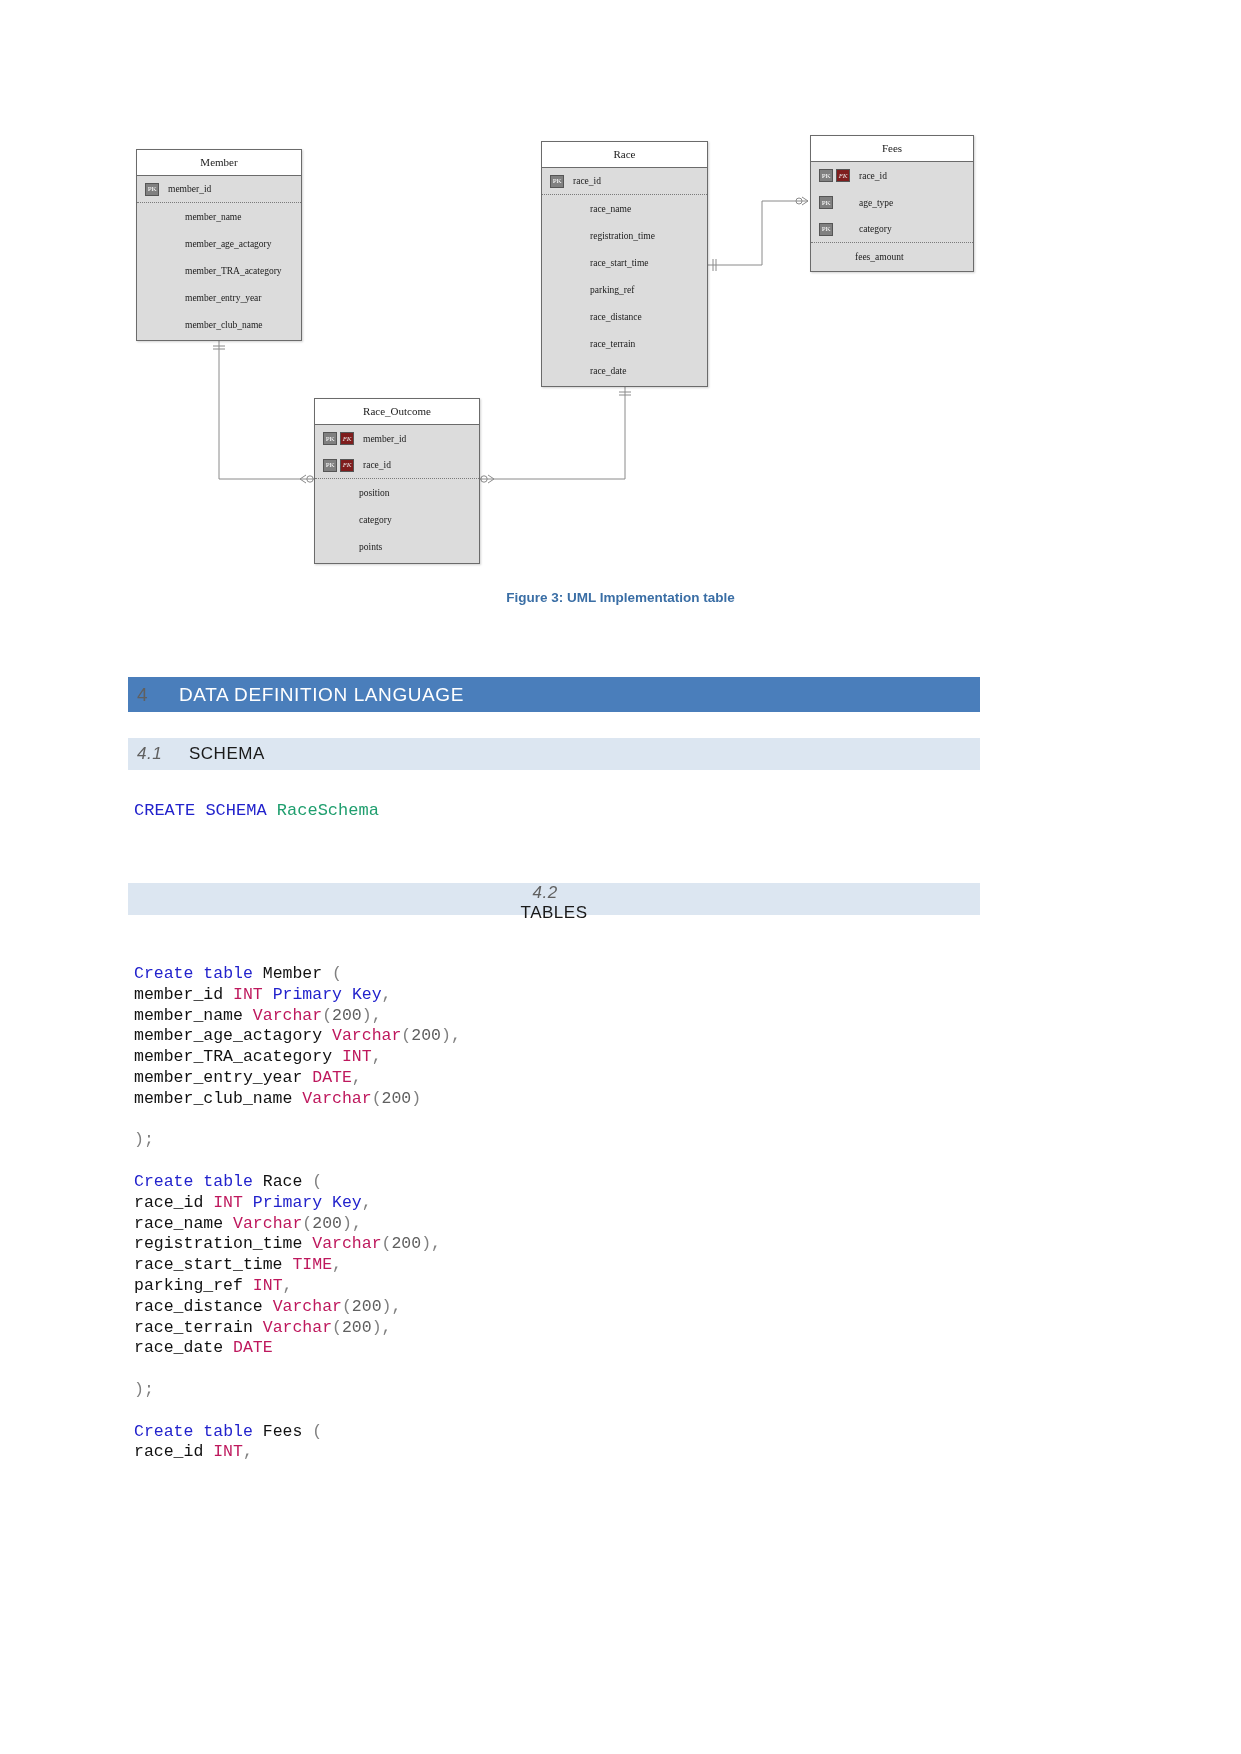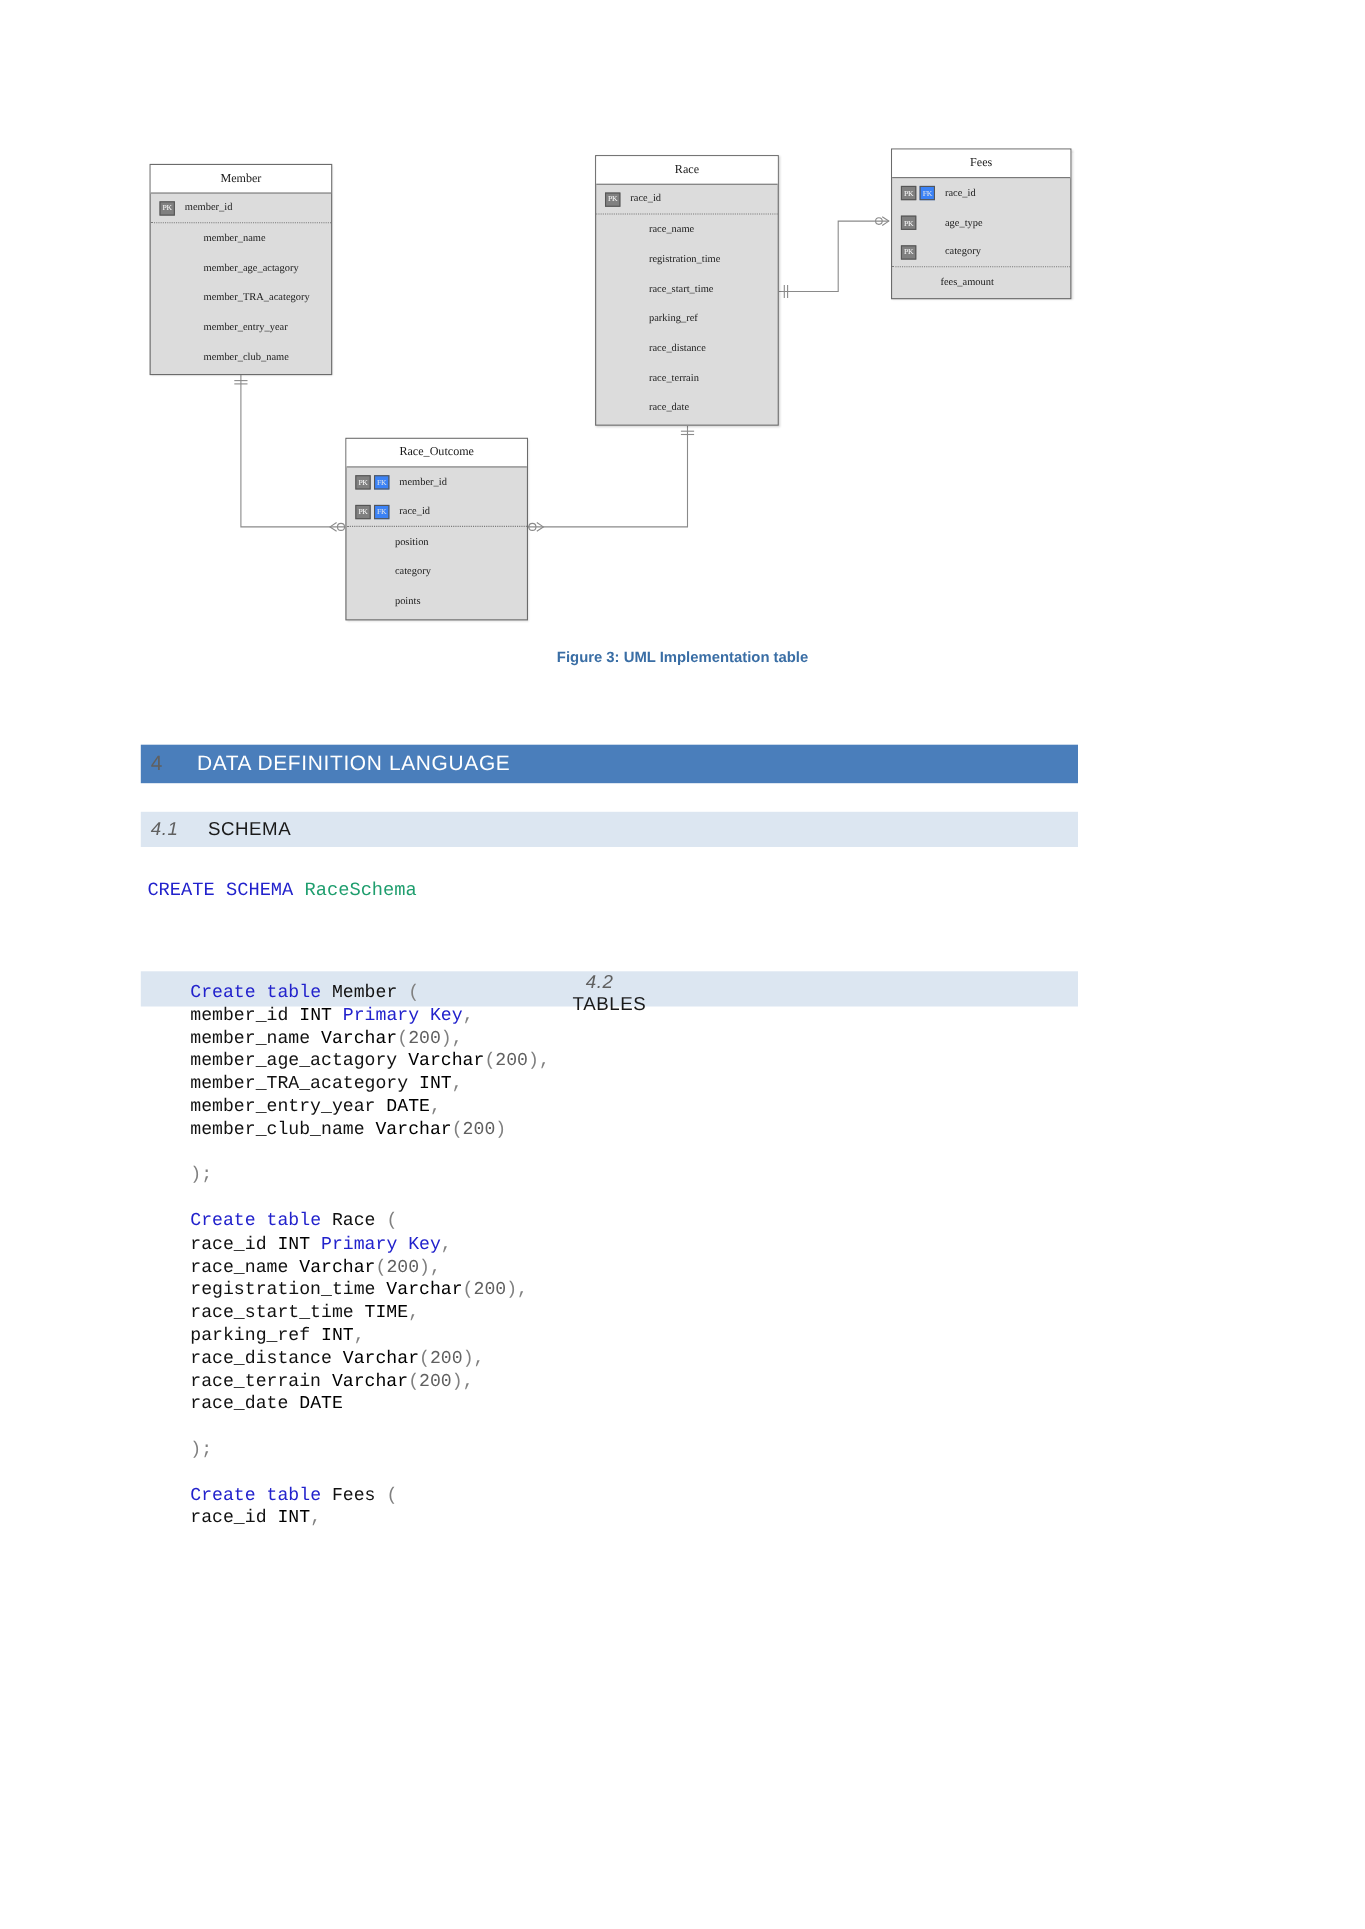--- a/index.html
+++ b/index.html
@@ -53,21 +53,21 @@
     font-family:"Liberation Serif", serif;
     font-size:7px;
     color:#ffffff;
     border:1px solid #555;
     box-sizing:border-box;
     flex:0 0 auto;
     margin-right:3px;
     letter-spacing:-0.3px;
   }
   .badge.pk { background:#808080; }
-  .badge.fk { background:#3b82f6; color:#e8e8e8; }
+  .badge.fk { background:#7f1d1d; color:#e8e8e8;font-style:italic; }
   .badge.empty { background:transparent; border:none; }
   .sep-row { border-bottom:1px dotted #7a7a7a; }
   .attr.indent { padding-left:42px; }
   .attr.indent2 { padding-left:38px; }
 
   
   .caption {
     position:absolute;
     left:0; top:590px;
     width:1241px;
@@ -112,23 +112,23 @@
   .code {
     position:absolute;
     left:134px;
     font-family:"Liberation Mono", monospace;
     font-size:16.5px;
     line-height:20.8px;
     white-space:pre;
     color:#111111;
   }
   #code-schema { top:801px; font-size:17px; }
-  #code-tables { top:892px;margin-left:39px; }
+  #code-tables { top:964px; }
   .kw  { color:#2222cc; }
-  .typ { color:#000000; }
+  .typ { color:#be185d; }
   .pun { color:#808080; }
   .num { color:#606060; }
   .id  { color:#111111; }
   .green { color:#1f9e6e; }
 </style>
 </head>
 <body>
 
 <div class="page">
 

